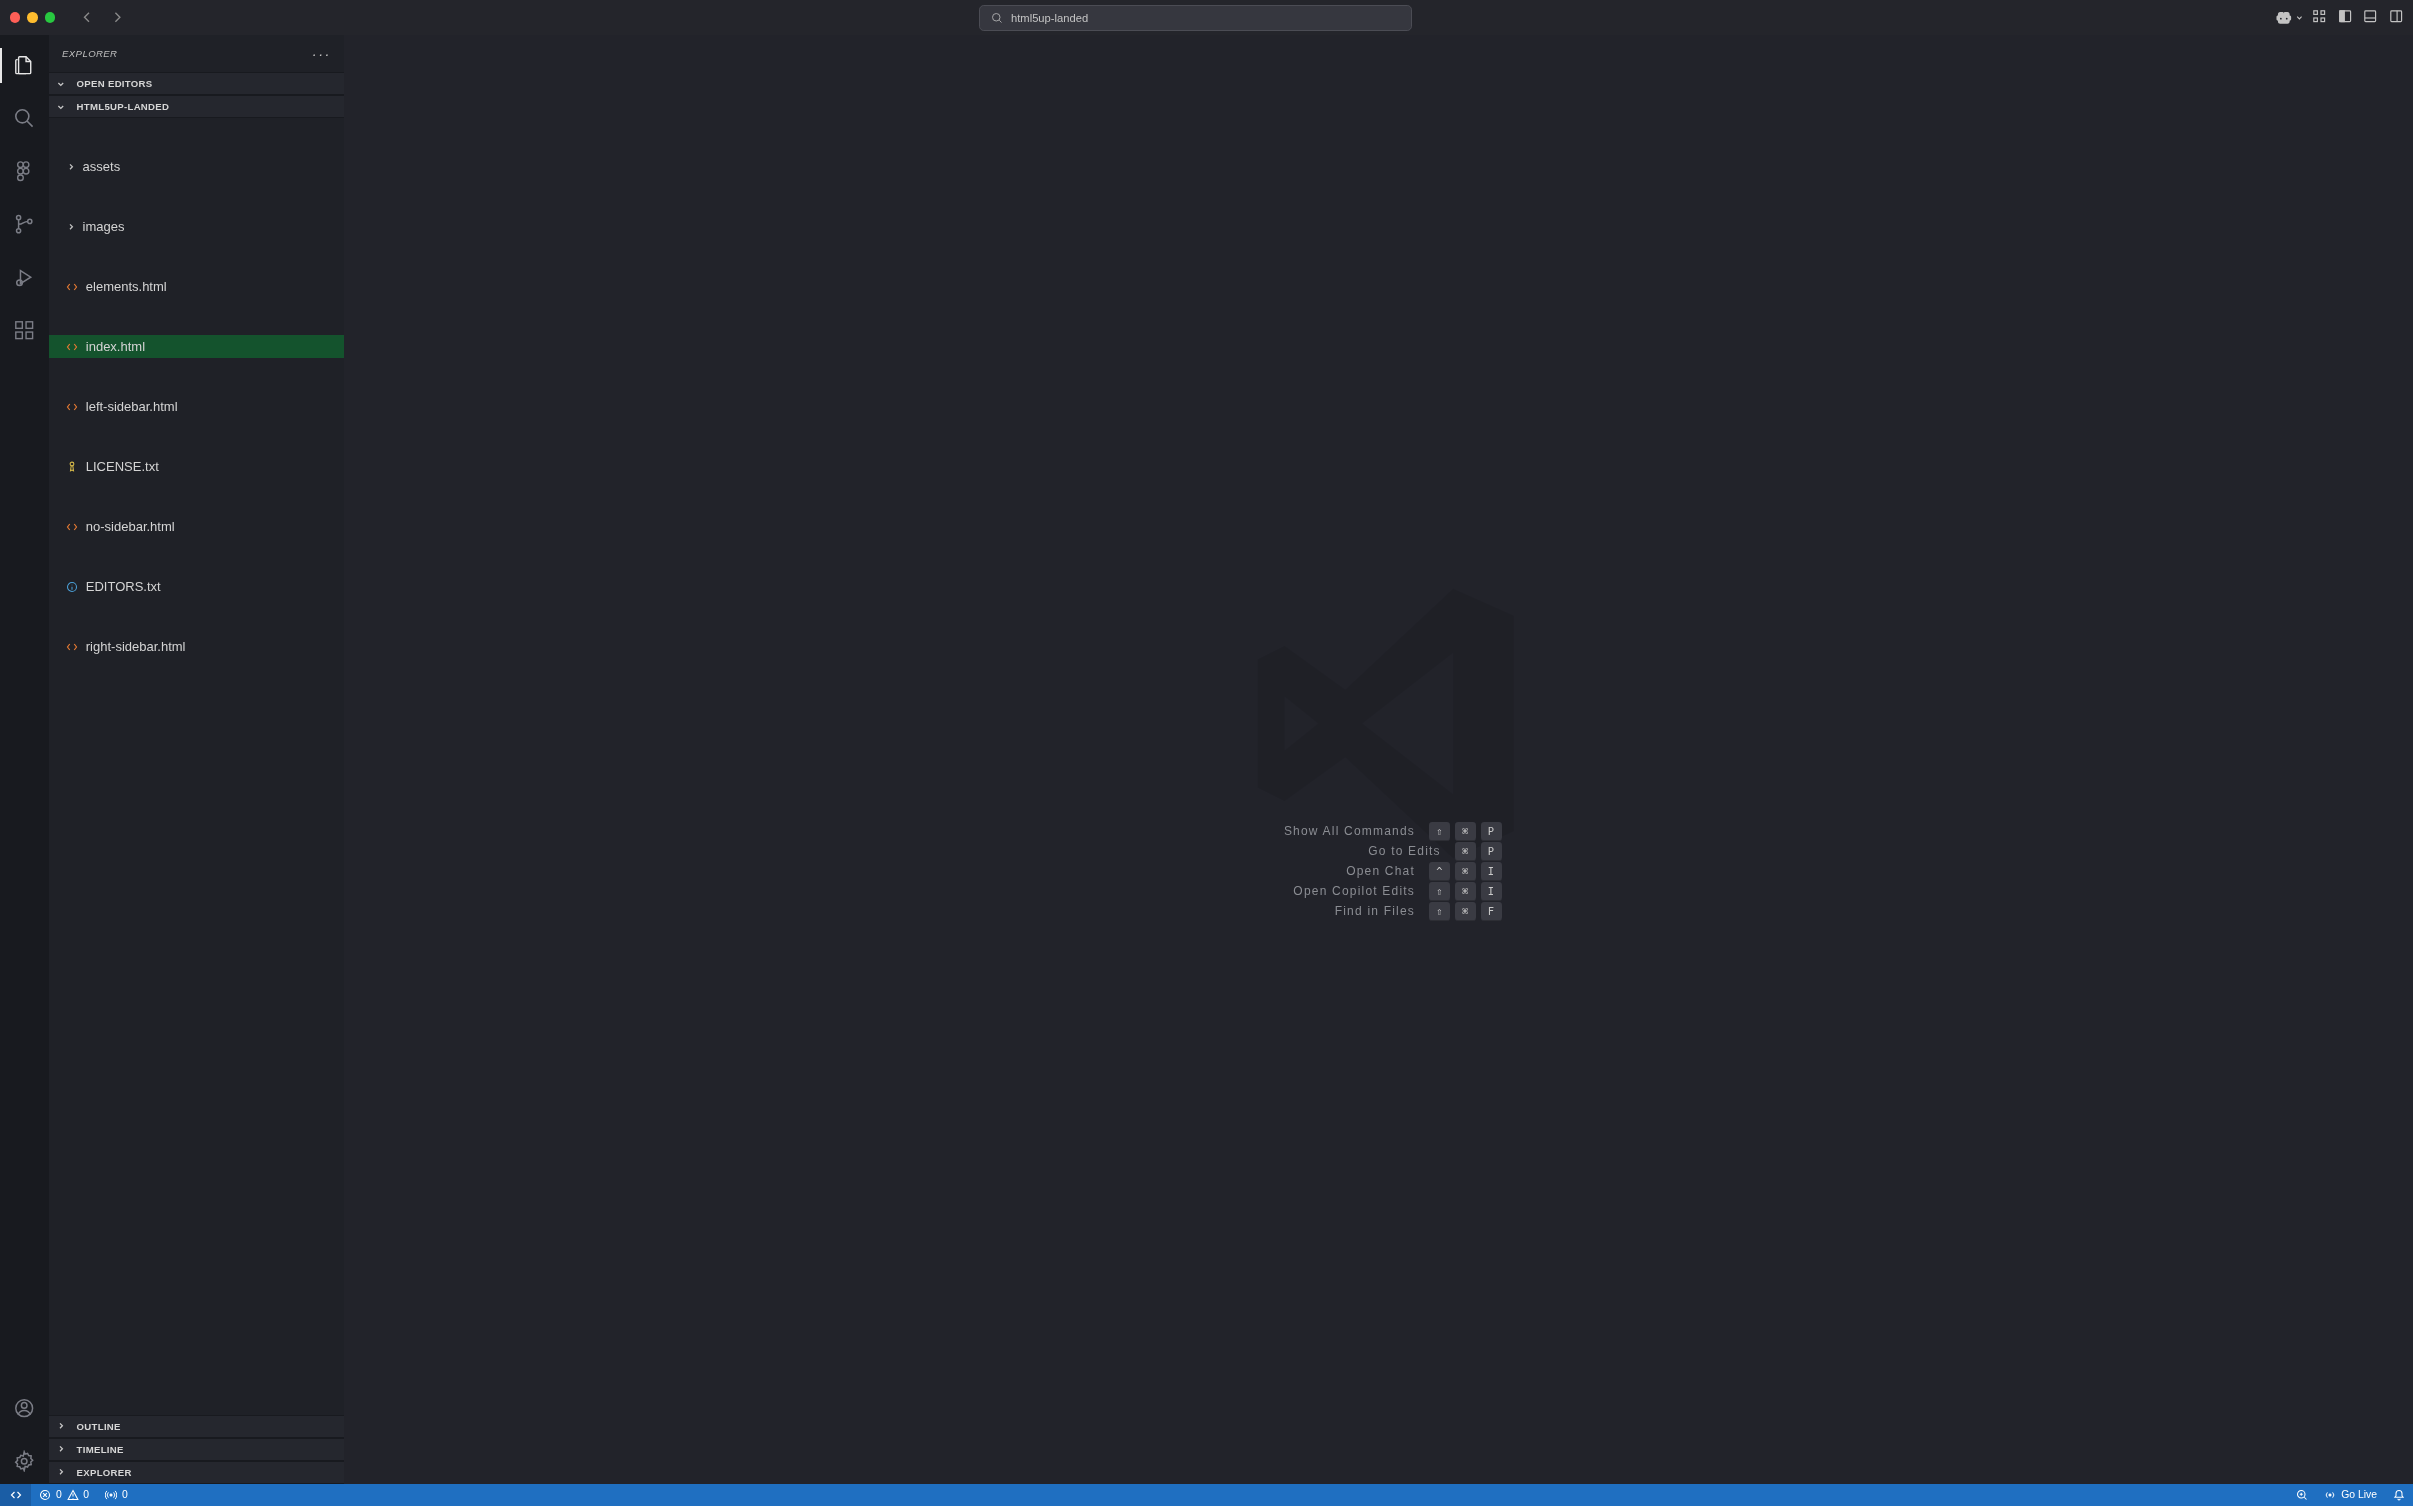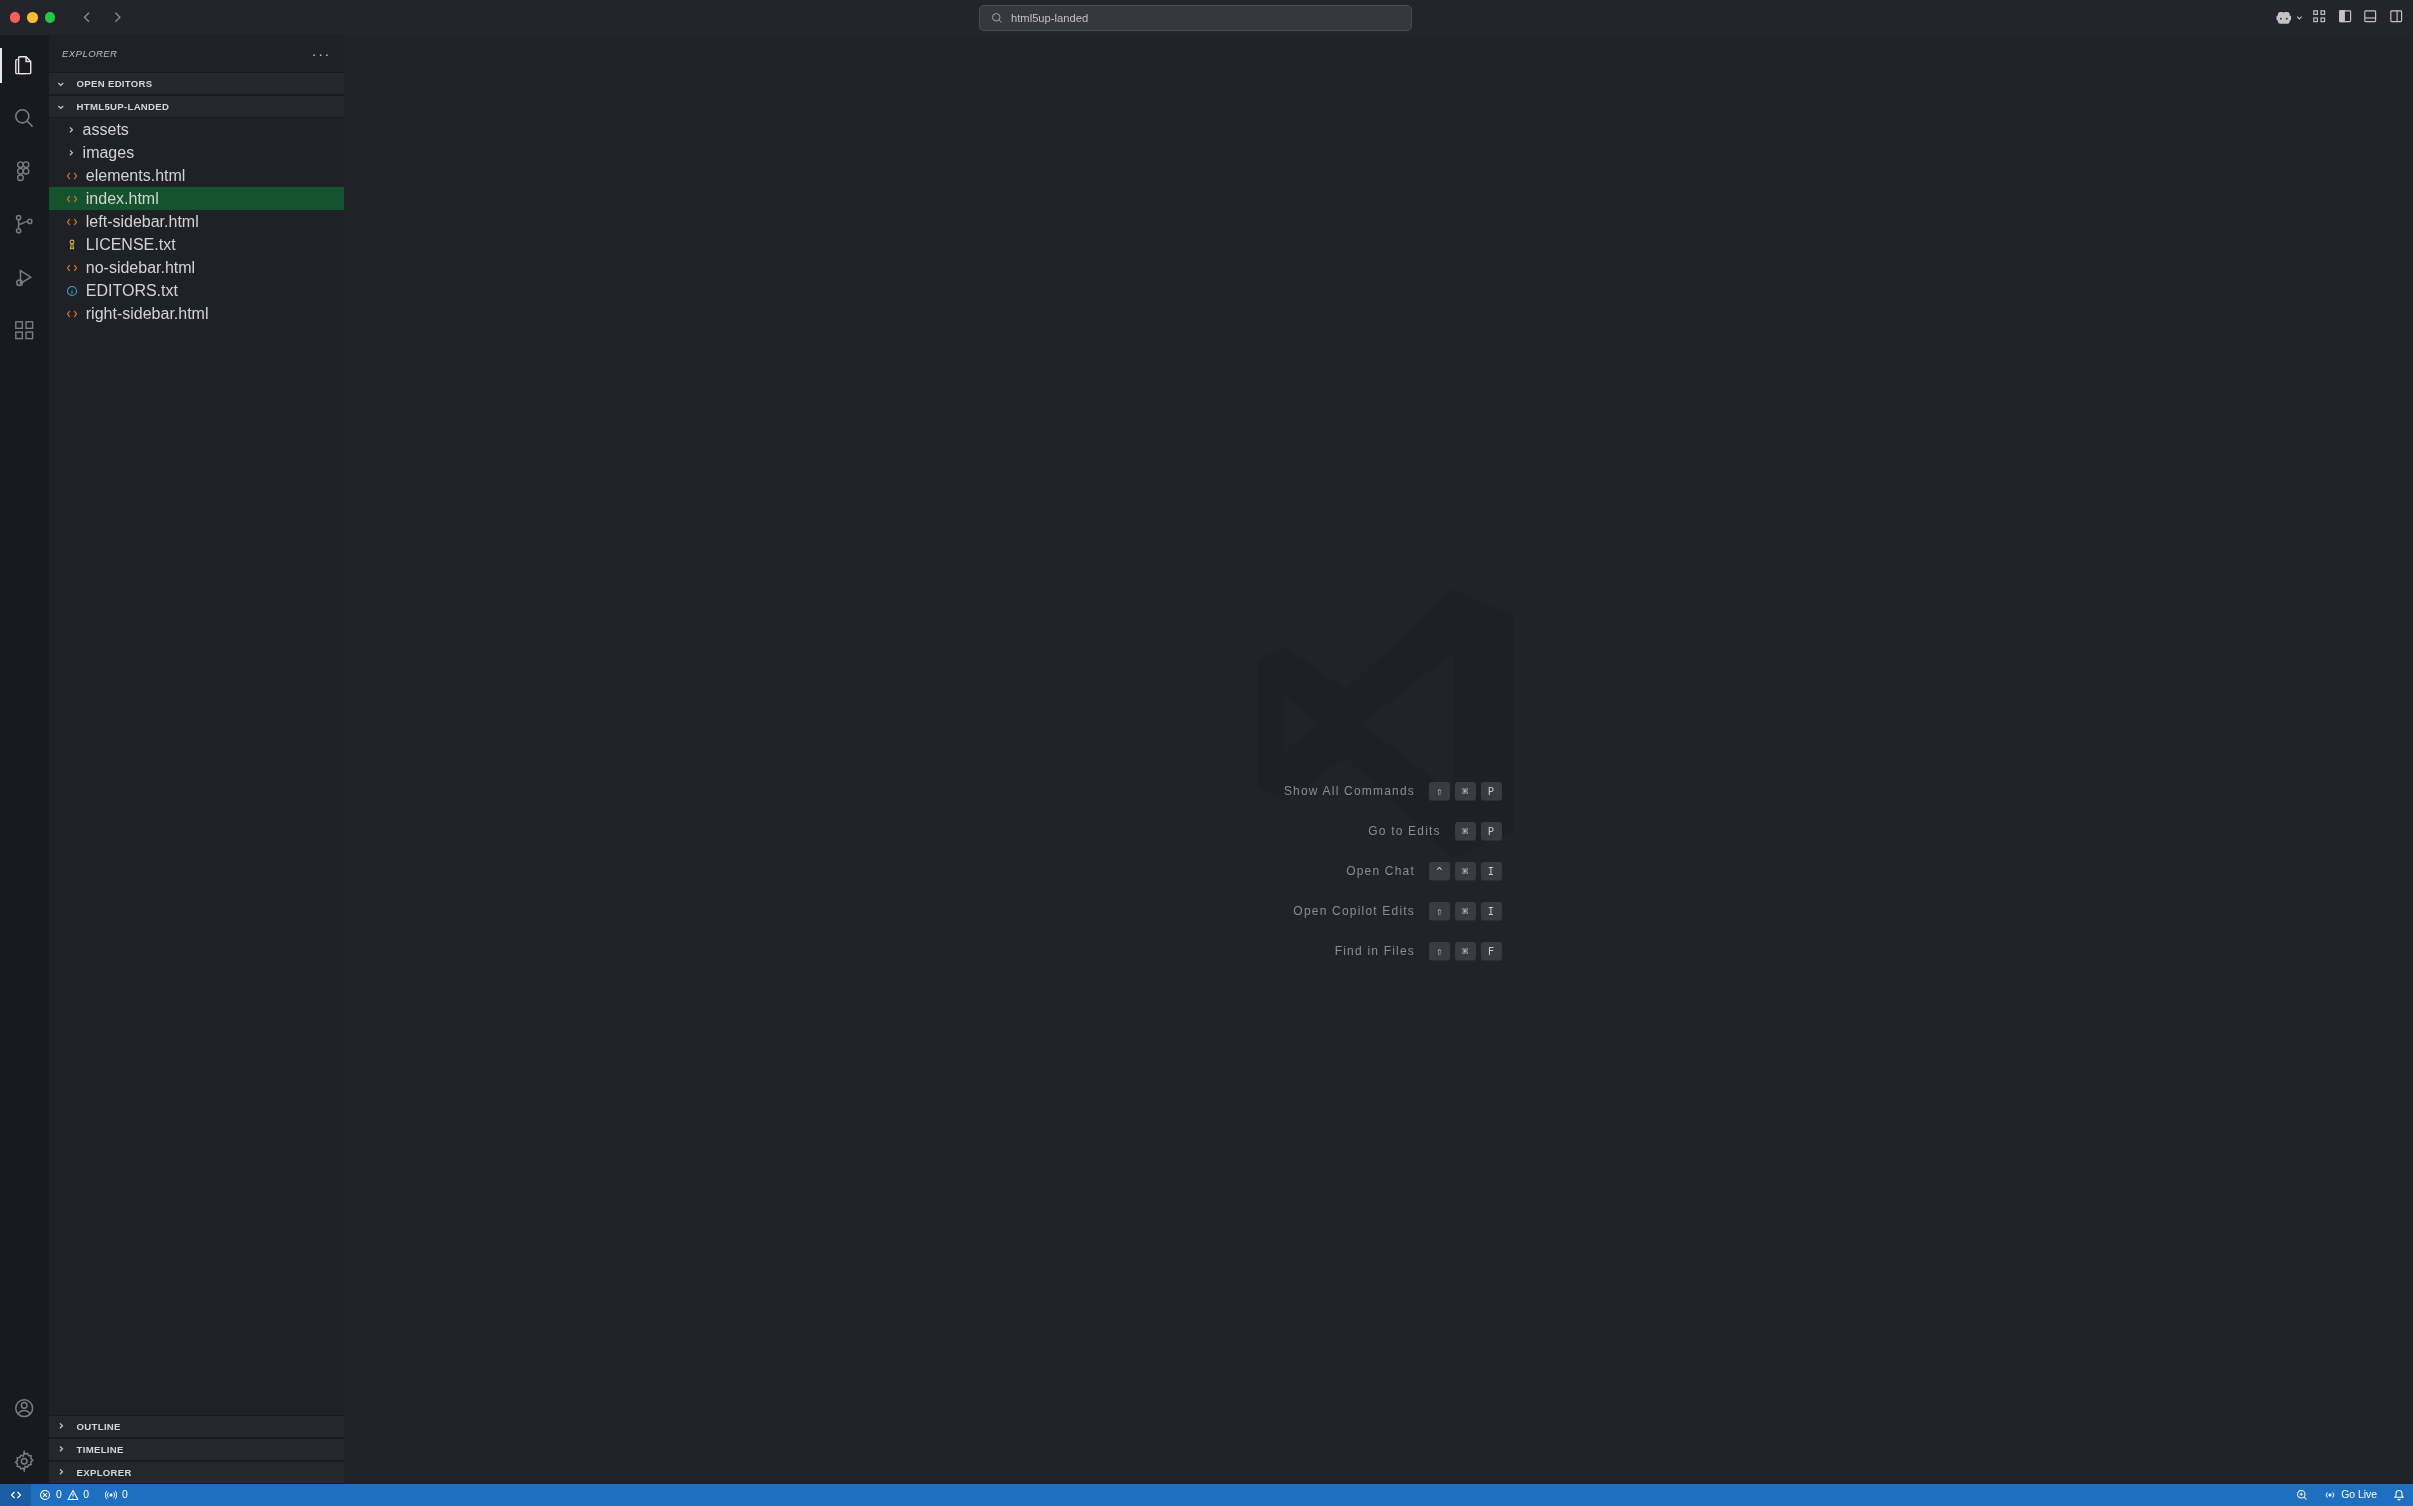--- a/index.html
+++ b/index.html
@@ -30,34 +30,34 @@
   .activitybar .spacer { flex:1; }
   .ab-item svg { width: 22.4px; height: 22.4px; }
 
   .sidebar { width: 295px; background: #1f2127; display:flex; flex-direction:column; color:#cccccc; min-height:0;}
   .sb-header { height: 37px; display:flex; align-items:center; justify-content:space-between; padding:0 13px; font-size:9.6px; letter-spacing:0.4px; color:#bfbfbf; font-weight:500;font-style:italic;}
   .sb-header .dots { font-size:14.4px; color:#c3c3c3; letter-spacing:1.6px;}
   .sb-section { height: 23px; display:flex; align-items:center; gap:10px; padding:0 6.4px; font-size:9.6px; font-weight:700; letter-spacing:0.3px; background:#25272e; border-top:0.8px solid #181a1f; border-bottom:0.8px solid #181a1f; color:#d6d6d6;}
   .sb-section.sub { background:#25272e;}
   .chev { display:inline-flex; width:11.2px; height:11.2px; align-items:center; justify-content:center; color:#c8c8c8;}
   .tree { flex:0 0 auto; }
-  .tree-row { height:23px; display:flex; align-items:center; gap:6.4px; padding-left:16px; font-size:16px; color:#d4d4d4;}
+  .tree-row { height:23px; display:flex; align-items:center; gap:6.4px; padding-left:16px; font-size:13px; color:#d4d4d4;margin-top:37px;}
   .tree-row.file { padding-left:16px;}
   .tree-row.selected { background:#14532d;}
   .tree-twist { width:11.2px; display:inline-flex; justify-content:center; color:#c0c0c0;}
   .tree-icon { width:14.4px; display:inline-flex; justify-content:center;}
   .tree-icon.html { color:#e37933;}
   .tree-icon.info { color:#4b9fd6;}
   .tree-icon.key  { color:#d7ba4a;}
   .tree-filler { flex:1; }
 
   .editor { flex:1; background:#22232a; position:relative; display:flex; align-items:center; justify-content:center; }
   .watermark { position:absolute; top:50%; left:50%; transform:translate(-50%,-60%); opacity:.07;}
   .watermark svg { width:337px; height:337px; }
-  .shortcuts { position:relative; top:112px; display:flex; flex-direction:column; gap:21px; color:#8b8d93; font-size:12px; letter-spacing:1.2px;}
+  .shortcuts { position:relative; top:112px; display:flex; flex-direction:column; gap:1px; color:#8b8d93; font-size:12px; letter-spacing:1.2px;}
   .sc-row { display:flex; align-items:center; gap:14.4px; justify-content:flex-end;}
   .sc-label { min-width:160px; text-align:right;}
   .keys { display:flex; gap:4.8px;}
   .key-cap { background:#3a3b43; color:#c9c9c9; border-radius:3.2px; min-width:21px; height:19px; padding:0 5.6px; font-size:10.4px; display:flex; align-items:center; justify-content:center; font-family:ui-monospace,monospace; box-shadow:inset 0 -0.8px 0 #2a2b31;}
 
   
   .statusbar { height:22.4px; background:#1f6fc1; display:flex; align-items:center; color:#fff; font-size:10.4px;}
   .status-item { height:100%; padding:0 8px; display:flex; align-items:center; gap:4.8px;}
   .status-item.remote { background:#1a5da5; padding:0 9.6px;}
   .statusbar .spacer { flex:1;}

